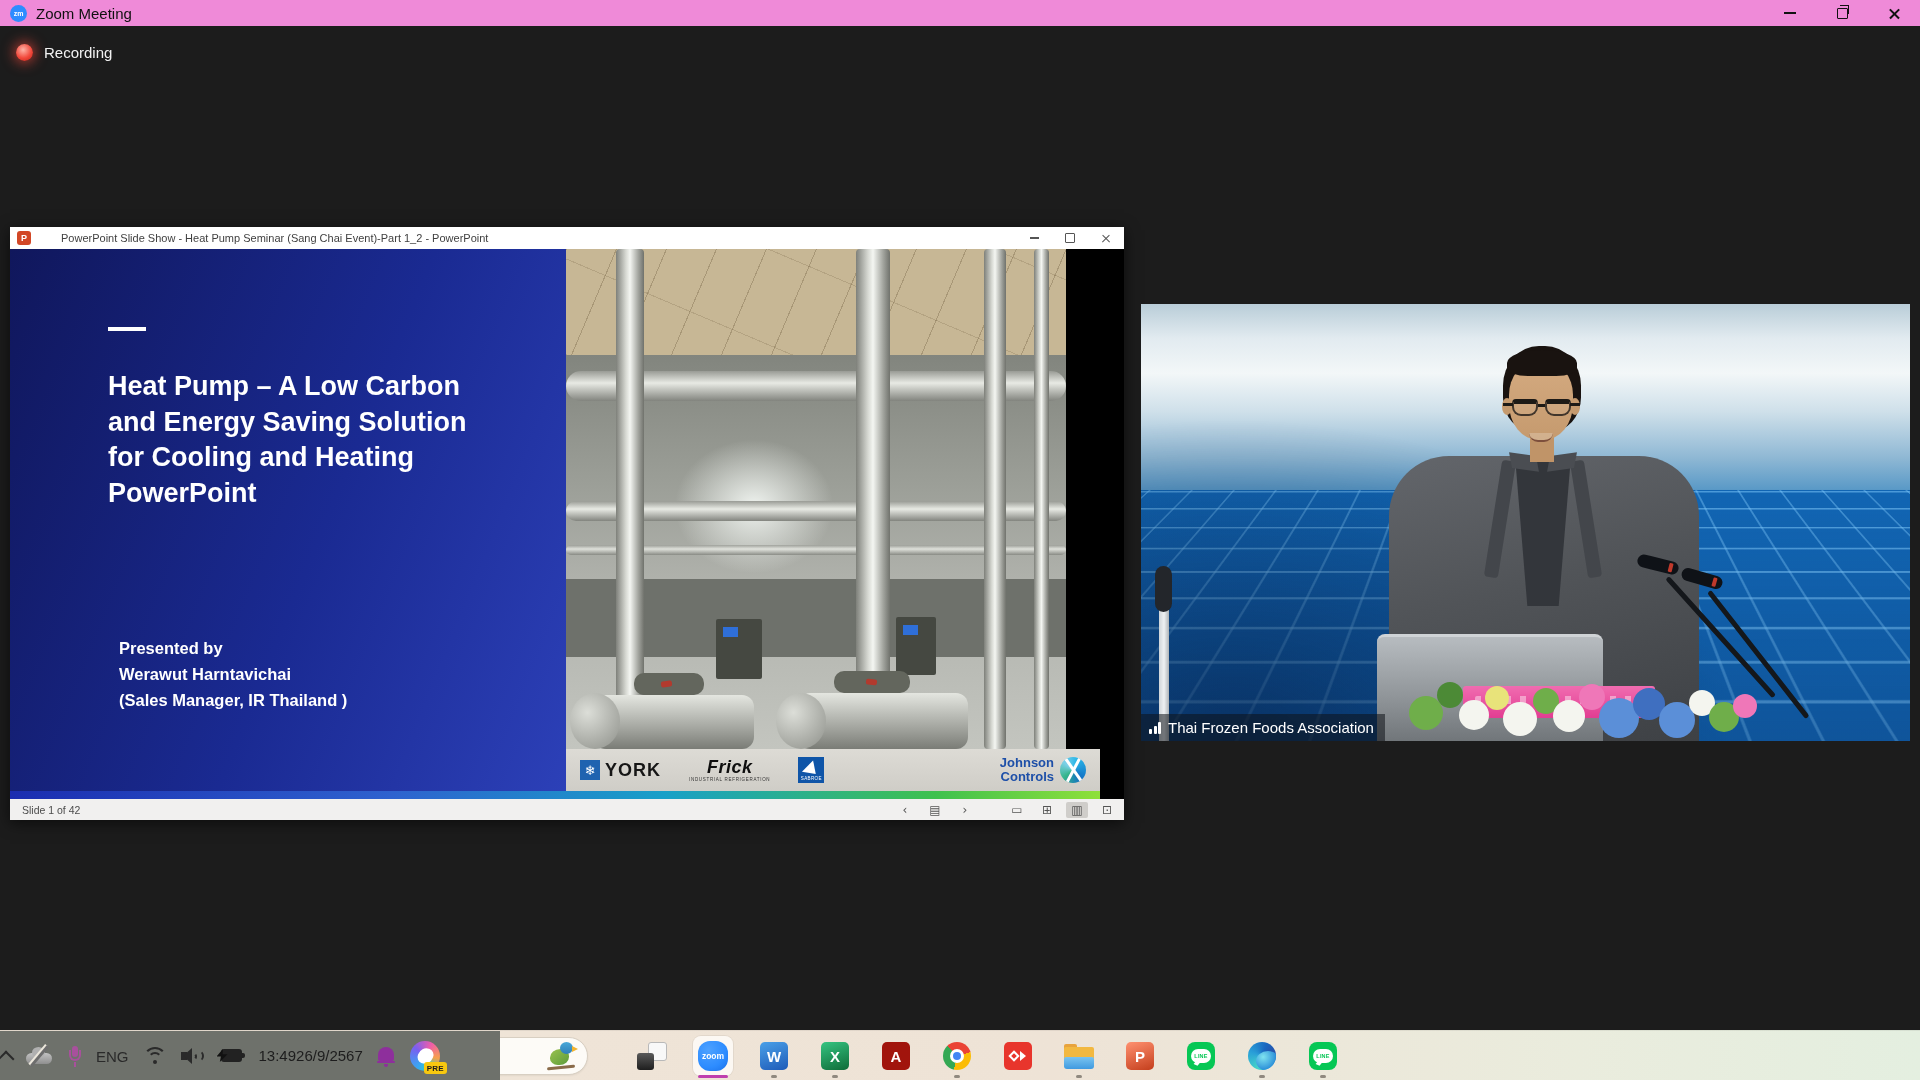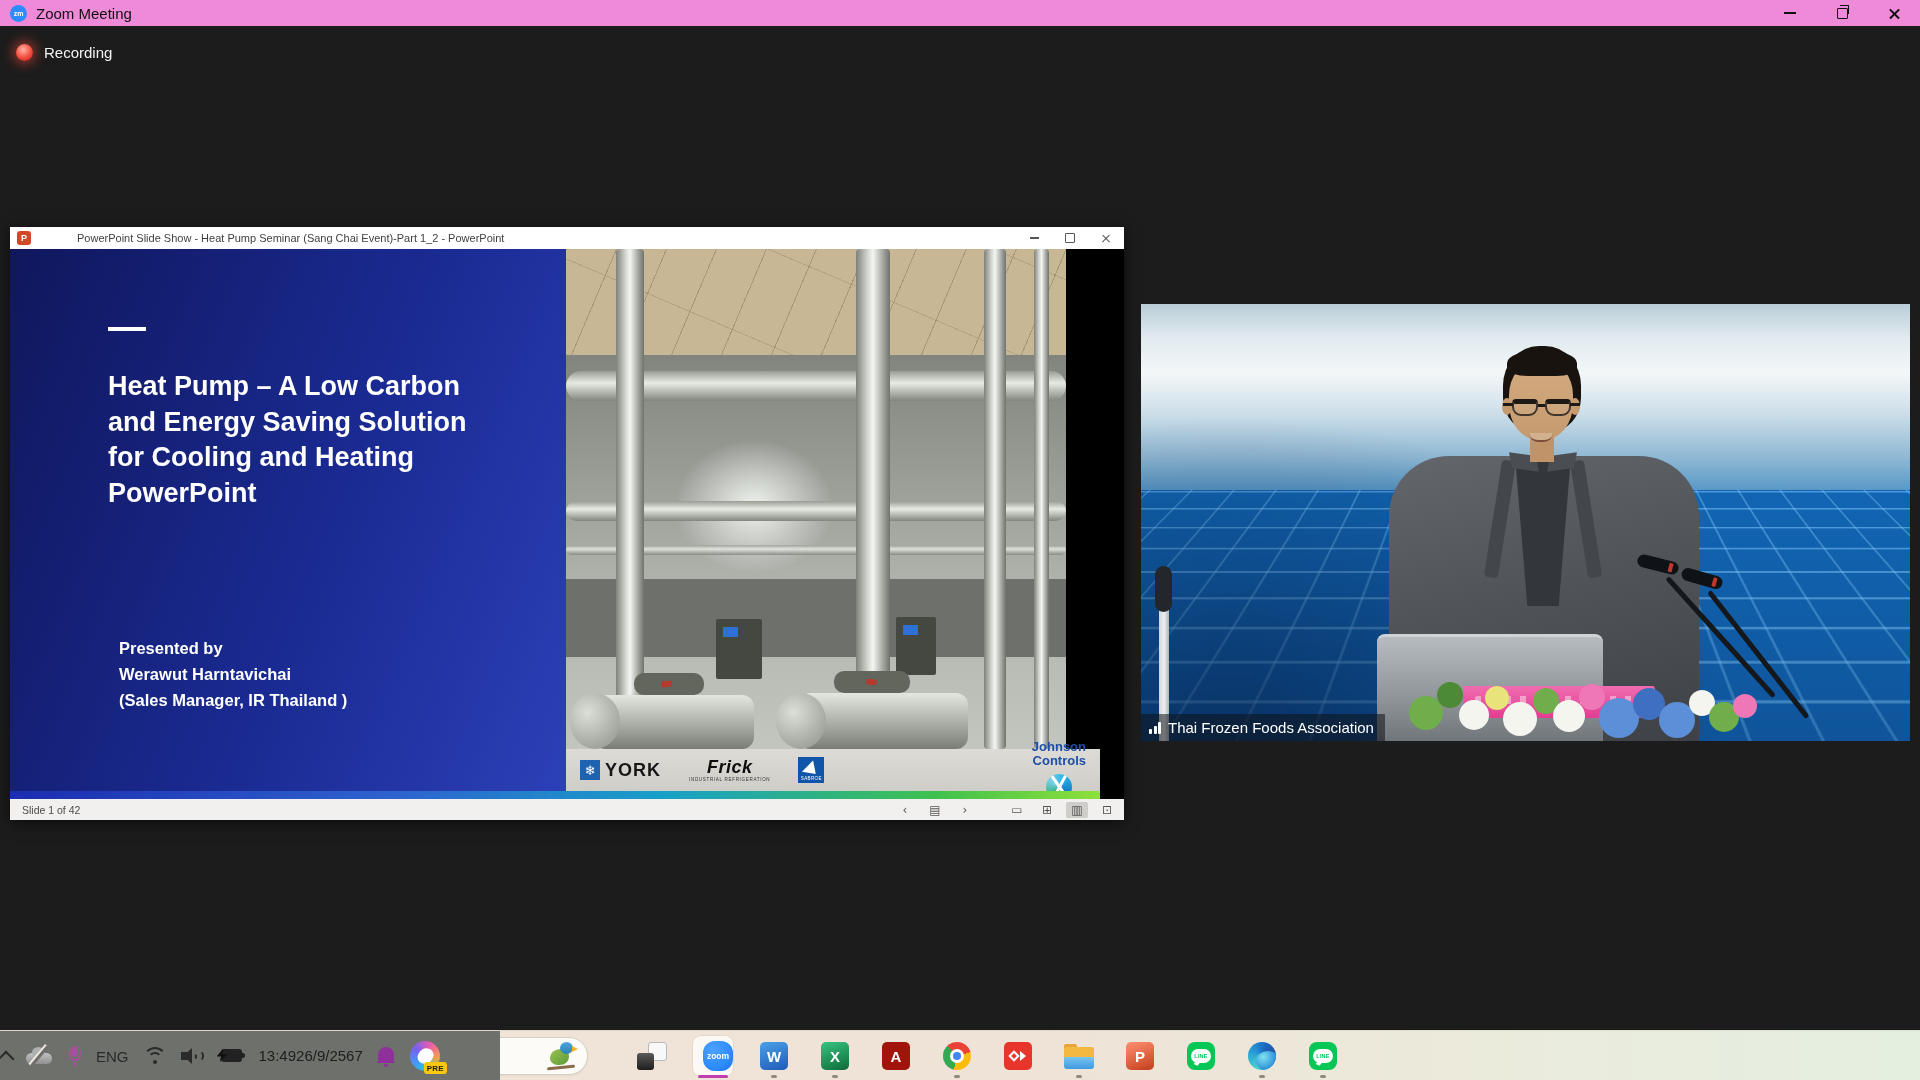--- a/index.html
+++ b/index.html
@@ -26,21 +26,21 @@
     background:radial-gradient(circle at 42% 34%,#ffb3a6,#f2493c 55%,#bf2015);
     box-shadow:0 0 12px 3px rgba(242,73,60,.55);}
   .rec-label{color:#f2f2f2;font-size:15px;}
 
   
   .ppt-win{position:absolute;left:10px;top:227px;width:1114px;height:593px;background:#000;
     box-shadow:0 3px 14px rgba(0,0,0,.6);}
   .ppt-titlebar{position:absolute;left:0;top:0;width:1114px;height:22px;background:#fff;display:flex;align-items:center;}
   .ppt-ico{width:14px;height:14px;border-radius:3px;background:#d24726;color:#fff;font-size:9px;font-weight:700;
     display:flex;align-items:center;justify-content:center;margin-left:7px;}
-  .ppt-title-text{margin-left:22px;font-size:11px;color:#3f3f3f;white-space:nowrap;padding-left:24px;}
+  .ppt-title-text{margin-left:6px;font-size:11px;color:#3f3f3f;white-space:nowrap;padding-left:24px;}
   .ppt-btns{position:absolute;right:0;top:0;height:22px;display:flex;}
   .ppt-btn{width:36px;height:22px;display:flex;align-items:center;justify-content:center;}
   .pg-min{width:9px;height:1.5px;background:#555;}
   .pg-restore{width:8px;height:8px;border:1.2px solid #555;border-radius:1px;}
   .pg-close{position:relative;width:10px;height:10px;}
   .pg-close i{position:absolute;left:0;top:4.5px;width:10px;height:1.4px;background:#555;display:block;}
   .pg-close i:first-child{transform:rotate(45deg);} .pg-close i:last-child{transform:rotate(-45deg);}
 
   .slide{position:absolute;left:0;top:22px;width:1114px;height:542px;background:#000;overflow:hidden;}
   .bluepanel{position:absolute;left:0;top:0;width:556px;height:542px;
@@ -75,21 +75,21 @@
   .lg{display:flex;align-items:center;gap:5px;}
   .york-sq{width:20px;height:20px;background:#1f63b0;color:#fff;font-size:13px;display:flex;align-items:center;justify-content:center;}
   .york-text{font-size:18px;font-weight:800;letter-spacing:1px;color:#161616;}
   .frick{display:flex;flex-direction:column;align-items:center;line-height:1;}
   .frick-text{font-style:italic;font-weight:800;font-size:18px;color:#0e0e0e;letter-spacing:.5px;}
   .frick-sub{font-size:4.5px;letter-spacing:.7px;color:#333;margin-top:1.5px;}
   .sab-sq{width:26px;height:26px;background:#0f55a8;position:relative;display:flex;align-items:flex-end;justify-content:center;}
   .sab-bird{position:absolute;left:5px;top:3px;width:0;height:0;border-left:9px solid transparent;border-right:5px solid transparent;
     border-bottom:13px solid #fff;transform:rotate(10deg);}
   .sab-text{font-size:4.5px;color:#fff;margin-bottom:2px;letter-spacing:.4px;}
-  .jc{margin-left:auto;margin-right:14px;display:flex;align-items:center;gap:6px;flex-direction:column;}
+  .jc{margin-left:auto;margin-right:14px;display:flex;align-items:center;gap:6px;}
   .jc-text{text-align:right;color:#1d4fa8;font-weight:700;font-size:13px;line-height:1.08;}
   .jc-swirl{width:26px;height:26px;border-radius:50%;position:relative;overflow:hidden;
     background:conic-gradient(from 20deg,#29b6e8,#1270c4 120deg,#35b58a 210deg,#7cd0e8 290deg,#29b6e8);}
   .jc-swirl i{position:absolute;left:12px;top:-2px;width:2.5px;height:30px;background:#fff;display:block;transform:rotate(28deg);}
   .jc-swirl i:last-child{transform:rotate(-35deg);}
 
   .grad-row{position:absolute;left:0;top:564px;width:1114px;height:8px;background:#000;}
   .grad{width:1090px;height:8px;background:linear-gradient(90deg,#1b2db0,#2e62cf 35%,#18a0c8 60%,#3fc14e 85%,#8fe03a 100%);}
 
   .ppt-status{position:absolute;left:0;top:572px;width:1114px;height:21px;background:#f1f0ef;
@@ -168,21 +168,21 @@
   .search-input::placeholder{color:#5a5a5a;opacity:1;}
   .bird{position:relative;width:30px;height:30px;margin-right:10px;flex:none;}
   .bird-body{position:absolute;left:3px;top:8px;width:19px;height:16px;border-radius:60% 50% 55% 45%;
     background:linear-gradient(140deg,#9ac24f,#5c9b3a);}
   .bird-head{position:absolute;left:13px;top:1px;width:13px;height:12px;border-radius:50%;background:linear-gradient(#49a8d8,#2f7fb8);}
   .bird-beak{position:absolute;left:25px;top:5px;width:0;height:0;border-top:3px solid transparent;border-bottom:3px solid transparent;border-left:6px solid #f2b430;}
   .bird-branch{position:absolute;left:0;top:25px;width:28px;height:2.5px;background:#8a6b4a;border-radius:2px;transform:rotate(-6deg);}
 
   .tb-apps{position:absolute;left:632px;top:3px;height:44px;display:flex;align-items:center;gap:21px;}
   .tb-app{width:40px;height:40px;position:relative;display:flex;align-items:center;justify-content:center;border-radius:8px;}
-  .tb-app.active{background:rgba(255,253,250,.8);box-shadow:0 0 0 1px rgba(0,0,0,.05);justify-content:flex-end;}
+  .tb-app.active{background:rgba(255,253,250,.8);box-shadow:0 0 0 1px rgba(0,0,0,.05);}
   .indicator{position:absolute;bottom:-2px;left:50%;transform:translateX(-50%);width:30px;height:3px;border-radius:2px;background:#bf3fae;}
   .run-dot{position:absolute;bottom:-2px;left:50%;transform:translateX(-50%);width:6px;height:3px;border-radius:2px;background:#90897f;}
   .tv-back{position:absolute;right:5px;top:6px;width:17px;height:17px;background:#f8f8f8;border:1px solid #b9b9b9;border-radius:3px;}
   .tv-front{position:absolute;left:5px;bottom:6px;width:17px;height:17px;background:linear-gradient(#5a5a5a,#1e1e1e);border-radius:3px;}
   .zoom-app-icon{width:30px;height:30px;border-radius:40%;display:flex;align-items:center;justify-content:center;
     background:radial-gradient(circle at 35% 30%,#4da1ff,#2d8cff 60%,#1a6fe8);color:#fff;font-size:8.5px;font-weight:700;}
   .office{width:28px;height:28px;border-radius:5px;display:flex;align-items:center;justify-content:center;color:#fff;font-weight:700;font-size:15px;}
   .word{background:linear-gradient(160deg,#4aa0e8,#1e5bb8);} .excel{background:linear-gradient(160deg,#35c481,#0f6b38);}
   .acro{background:#a1140c;} .pptapp{background:linear-gradient(160deg,#ff9170,#c43e1c);}
   .chrome-icon{width:28px;height:28px;border-radius:50%;position:relative;

